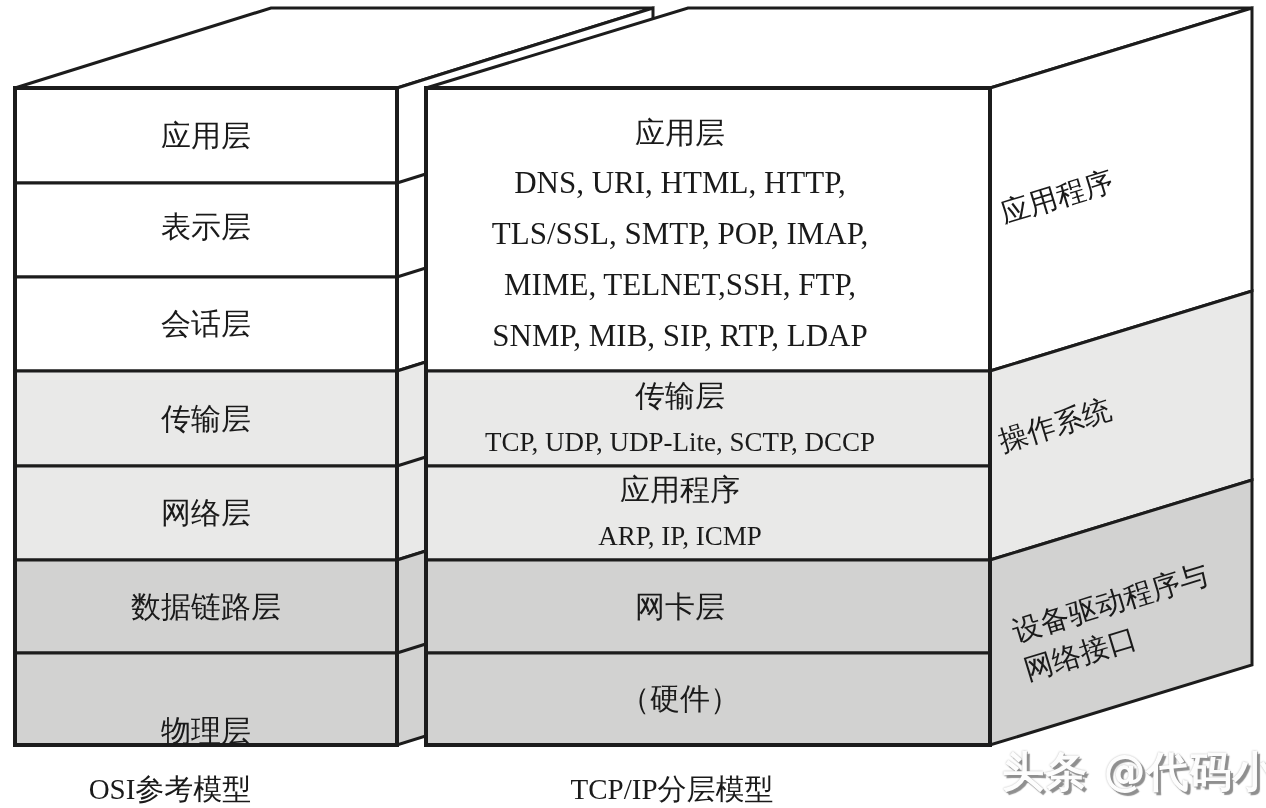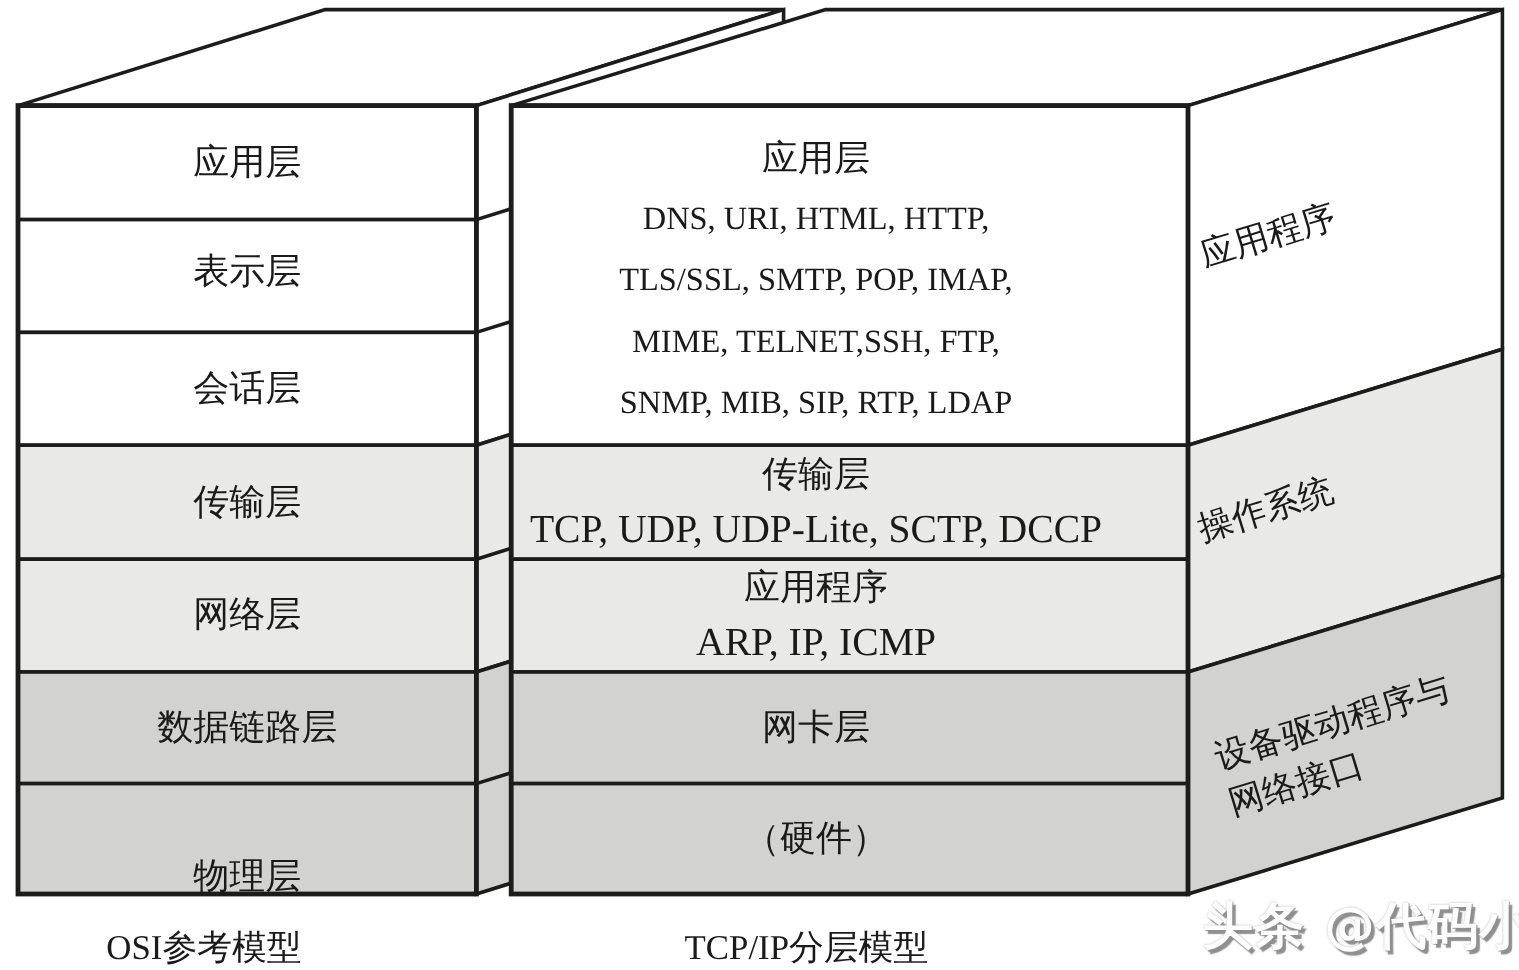--- a/index.html
+++ b/index.html
@@ -14,22 +14,22 @@
   .f-dark{fill:var(--layer-dark,#d2d2d1);}
   .stroked{stroke:var(--line,#1c1c1c);stroke-width:3;stroke-linejoin:miter;}
   .outer{fill:none;stroke:var(--line,#1c1c1c);stroke-width:4;}
   .sep{stroke:var(--line,#1c1c1c);stroke-width:3;}
 
   .lbl{position:absolute;display:flex;align-items:center;justify-content:center;
        text-align:center;font-size:30px;line-height:1;white-space:nowrap;}
   .block{position:absolute;display:flex;flex-direction:column;align-items:center;
          justify-content:center;text-align:center;padding-right:56px;box-sizing:border-box;}
   .t-title{font-size:30px;line-height:48px;white-space:nowrap;}
-  .t-proto{font-size:27px;line-height:51px;white-space:nowrap;}
-  .t-proto2{font-size:33px;line-height:46px;white-space:nowrap;}
+  .t-proto{font-size:31px;line-height:51px;white-space:nowrap;}
+  .t-proto2{font-size:27px;line-height:46px;white-space:nowrap;}
   .t-title2{font-size:30px;line-height:46px;white-space:nowrap;}
 
   .side{position:absolute;transform:rotate(-17deg);font-size:29px;line-height:40px;
         white-space:nowrap;text-align:left;}
   .caption{position:absolute;font-size:29px;text-align:center;white-space:nowrap;}
   .wm{position:absolute;font-family:"DejaVu Sans","Liberation Sans",sans-serif;
       font-weight:bold;font-size:42px;letter-spacing:1px;color:#fdfdfd;white-space:nowrap;
       text-shadow:3px 3px 1px var(--watermark-shadow,#8f8f8f),
                   0 0 2px #b5b5b5, 1px 1px 0 #a5a5a5;}
 </style>

